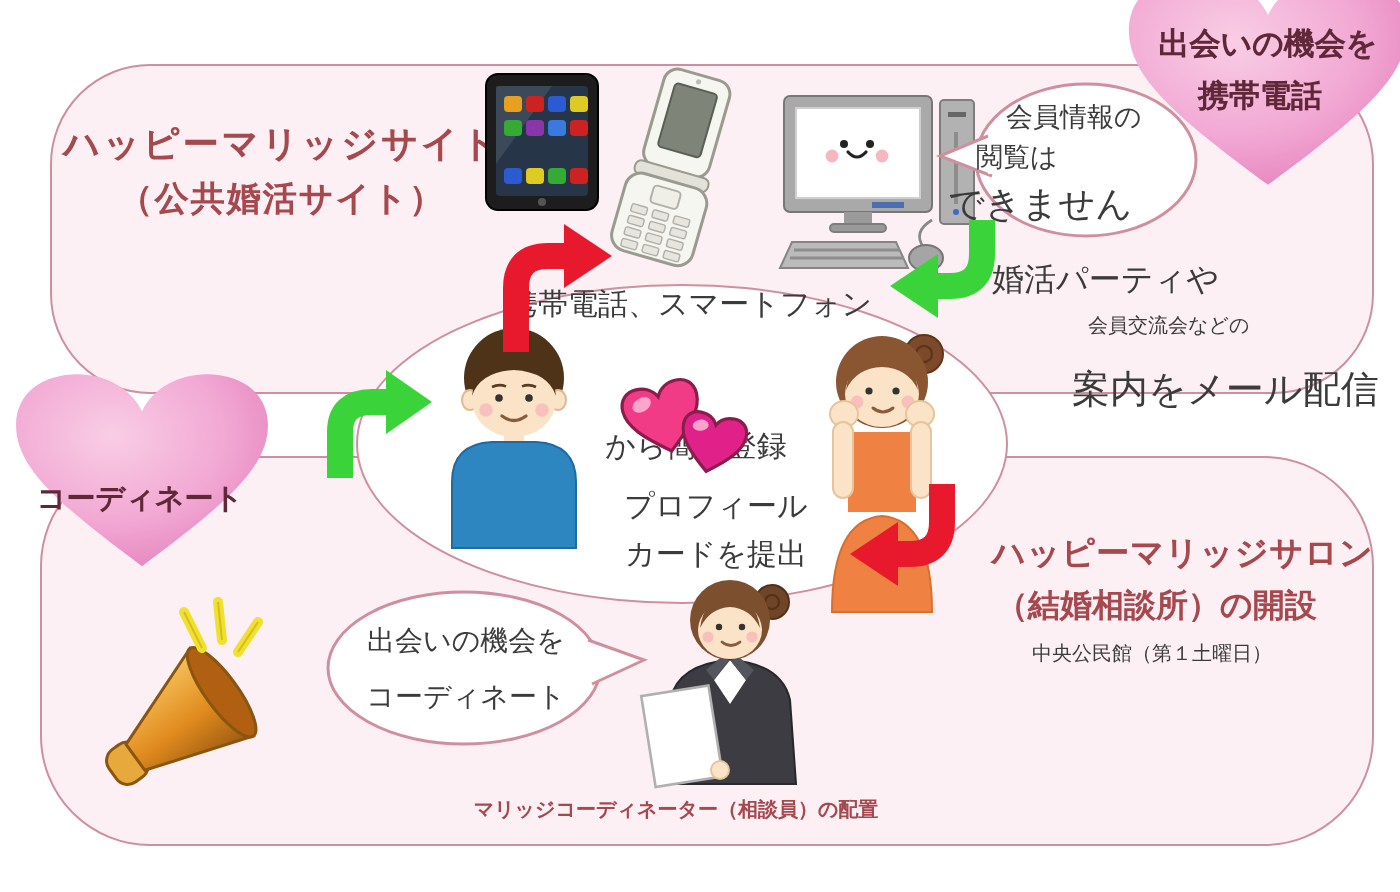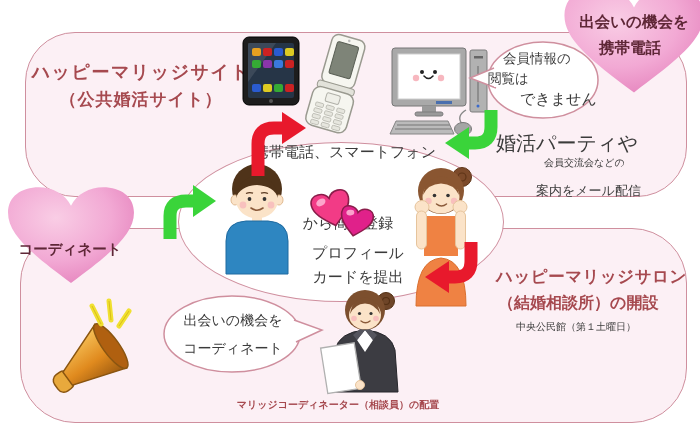--- a/index.html
+++ b/index.html
@@ -116,25 +116,25 @@
   <div class="abs heart-txt" style="left:568px;top:12px;width:132px;font-size:15.5px;">出会いの機会を</div>
   <div class="abs heart-txt" style="left:575px;top:38px;width:110px;font-size:15.5px;">携帯電話</div>
 
   <svg class="abs" style="left:470px;top:40px;" width="130" height="80" viewBox="0 0 130 80">
     <ellipse cx="73" cy="40" rx="55" ry="38" fill="#fff" stroke="#cf8f9e" stroke-width="1.5"></ellipse>
     <path d="M24 28 L0 38 L26 48" fill="#fff" stroke="#cf8f9e" stroke-width="1.5"></path>
     <rect x="24" y="29" width="4" height="18" fill="#fff"></rect>
   </svg>
   <div class="abs blk" style="left:503px;top:50px;font-size:13.5px;">会員情報の</div>
   <div class="abs blk" style="left:488px;top:70px;font-size:13.5px;">閲覧は</div>
-  <div class="abs blk" style="left:520px;top:90px;font-size:15px;">できません</div>
-
-  <div class="abs blk" style="left:496px;top:130px;font-size:20px;">婚活パーティや</div>
+  <div class="abs blk" style="left:474px;top:90px;font-size:18px;">できません</div>
+
+  <div class="abs blk" style="left:496px;top:130px;font-size:16px;">婚活パーティや</div>
   <div class="abs blk" style="left:544px;top:156px;font-size:10px;">会員交流会などの</div>
-  <div class="abs blk" style="left:536px;top:182px;font-size:13px;">案内をメール配信</div>
+  <div class="abs blk" style="left:536px;top:182px;font-size:19px;">案内をメール配信</div>
 
   <svg class="abs" style="left:4px;top:186px;" width="134" height="104" viewBox="0 0 100 90" preserveAspectRatio="none">
     <defs>
       <radialGradient id="hg2" cx="38%" cy="32%" r="80%">
         <stop offset="0%" stop-color="#f9cde5"></stop>
         <stop offset="55%" stop-color="#f2a9d4"></stop>
         <stop offset="100%" stop-color="#e37db9"></stop>
       </radialGradient>
     </defs>
     <path d="M50 84 C20 58 3 42 3 23 C3 9 13 1 26 1 C36 1 46 7 50 17 C54 7 64 1 74 1 C87 1 97 9 97 23 C97 42 80 58 50 84 Z" fill="url(#hg2)"></path>

